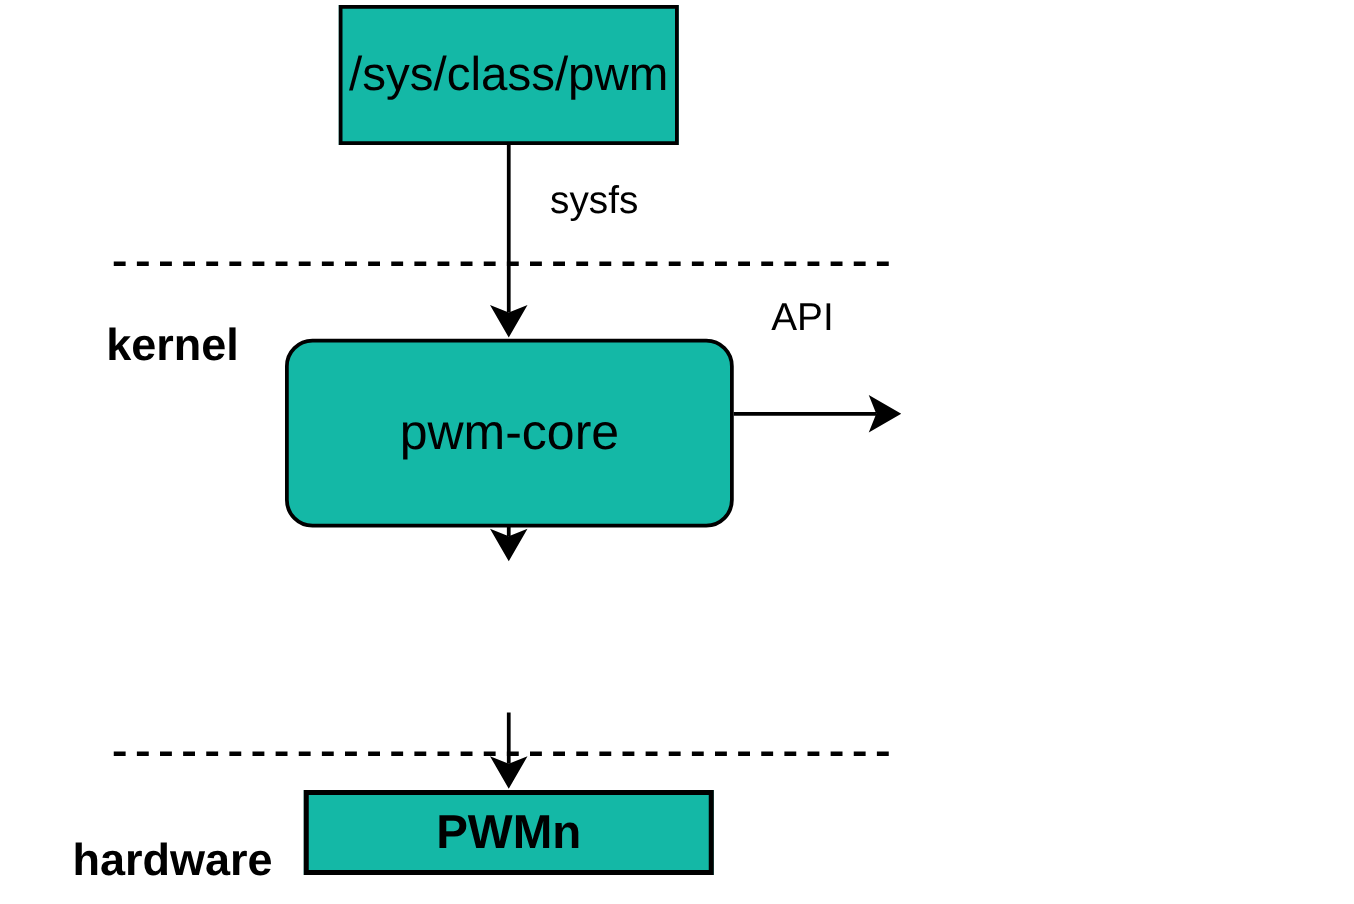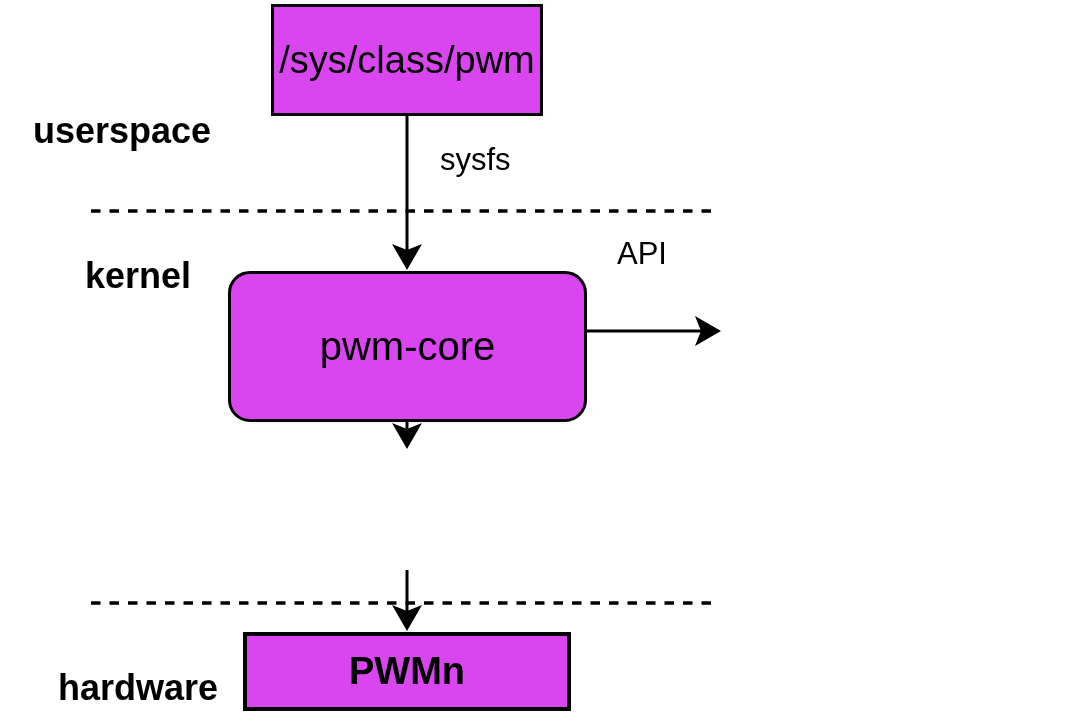--- a/index.html
+++ b/index.html
@@ -13,37 +13,37 @@
     overflow: hidden;
   }
   .edges-layer {
     position: absolute;
     left: 0; top: 0;
     width: 1083px; height: 723px;
   }
   .box {
     position: absolute;
     box-sizing: border-box;
-    background: #d946ef;
+    background: #14b8a6;
     border: 3px solid #000000;
     display: flex;
     flex-direction: column;
     align-items: center;
     justify-content: center;
     text-align: center;
     font-size: 40px;
     line-height: 47px;
   }
   .box.rounded { border-radius: 22px; }
   .box.square { border-radius: 0; }
   .box-sysfs-node { left: 271px; top: 4px; width: 272px; height: 112px; font-size: 38px; }
   .box-pwm-core  { left: 228px; top: 271px; width: 359px; height: 151px; }
   .box-pwm-users { left: 723px; top: 271px; width: 350px; height: 121px; }
   .box-pwm-driver{ left: 228px; top: 450px; width: 359px; height: 120px; }
-  .box-pwmn     { left: 243px; top: 632px; width: 328px; height: 79px;
+  .box-pwmn     { left: 243px; top: 632px; width: 328px; height: 68px;
                   border-width: 4px; font-weight: bold; font-size: 38px; }
   .layer-label {
     position: absolute;
     font-weight: bold;
     font-size: 36px;
     line-height: 42px;
     white-space: nowrap;
   }
   .layer-userspace { left: 33px;  top: 110px; }
   .layer-kernel    { left: 85px;  top: 255px; }
@@ -82,21 +82,20 @@
       <line x1="407" y1="390" x2="407" y2="429" stroke="#000000" stroke-width="3"></line>
       <polygon points="407,449 392,423 407,429 422,423" fill="#000000"></polygon>
     </g>
 
     <g>
       <line x1="407" y1="570" x2="407" y2="611" stroke="#000000" stroke-width="3"></line>
       <polygon points="407,631 392,605 407,611 422,605" fill="#000000"></polygon>
     </g>
   </svg>
 
-  <div class="layer-label layer-userspace">userspace</div>
   <div class="layer-label layer-kernel">kernel</div>
   <div class="layer-label layer-hardware">hardware</div>
 
   <div class="edge-label edge-sysfs">sysfs</div>
   <div class="edge-label edge-api">API</div>
 
   <div class="box square box-sysfs-node">
     <span>/sys/class/pwm</span>
   </div>
 

